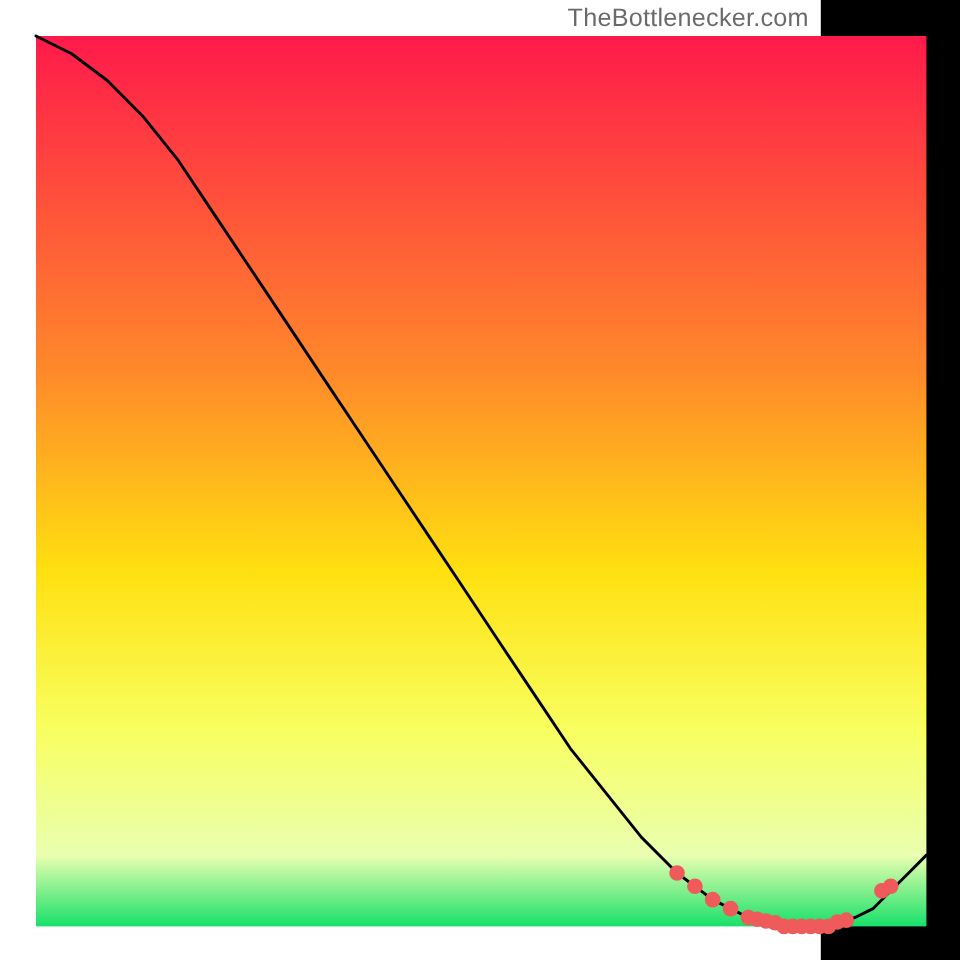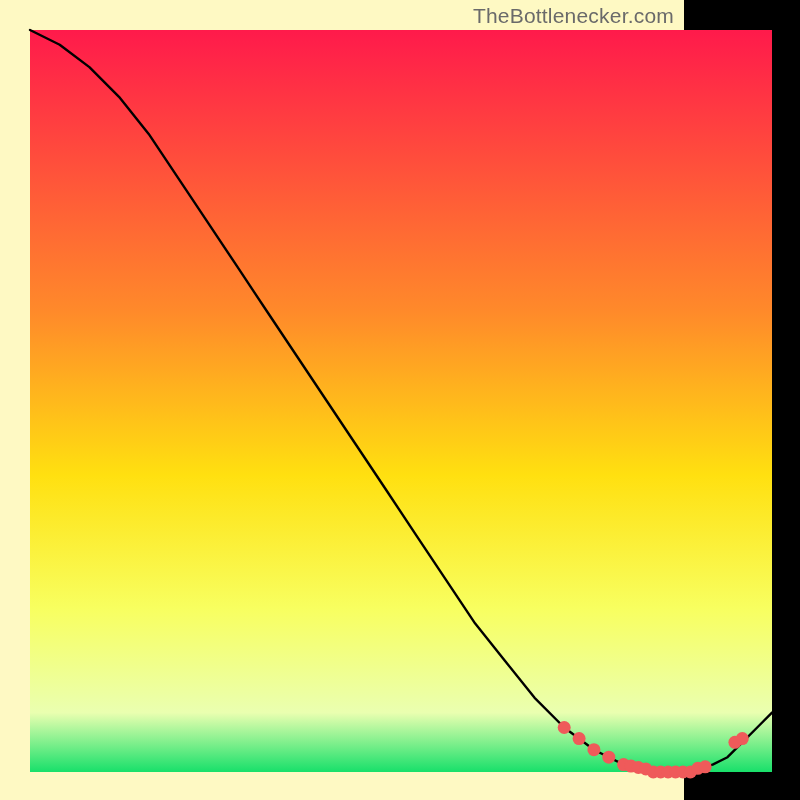--- a/index.html
+++ b/index.html
@@ -7,21 +7,21 @@
     padding: 0;
     width: 800px;
     height: 800px;
     background: #000;
     overflow: hidden;
   }
   .stage {
     position: relative;
     width: 684px;
     height: 800px;
-    background: #fef9c3;
+    background: #ffffff;
   }
   svg {
     position: absolute;
     top: 0;
     left: 0;
   }
   .credit {
     position: absolute;
     top: 4px;
     right: 10px;

